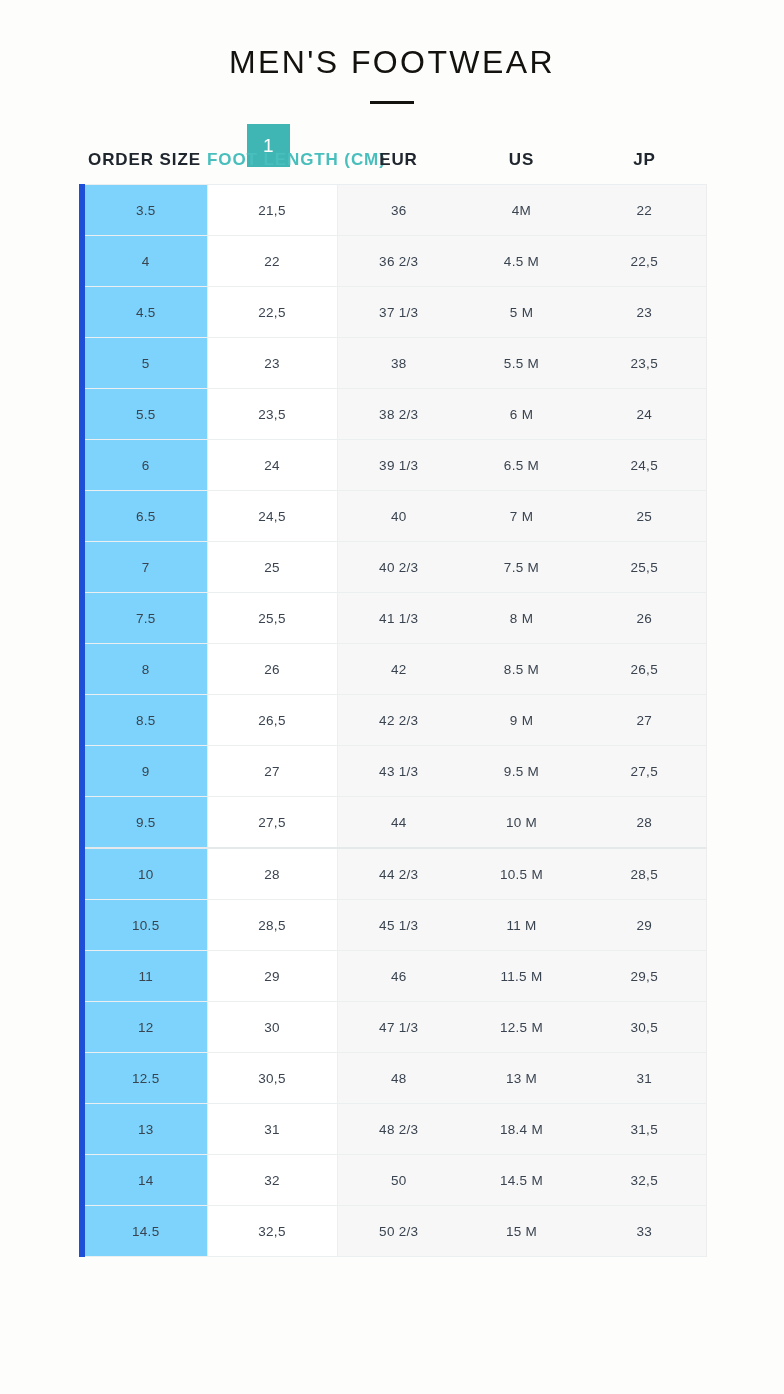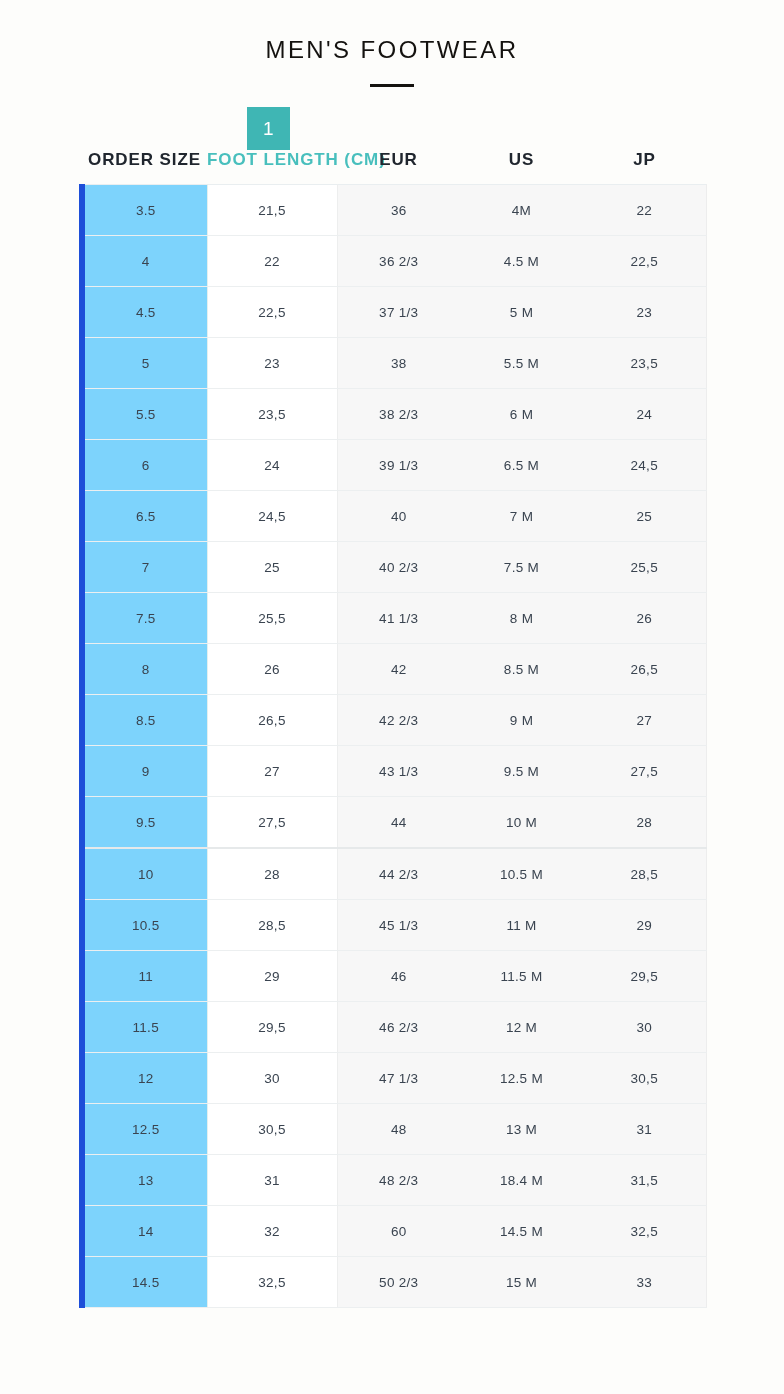--- a/index.html
+++ b/index.html
@@ -22,22 +22,22 @@
     height: 1394px;
     box-sizing: border-box;
   }
 
   
   .title-block {
     padding-top: 28px;
     text-align: center;
   }
   .chart-title {
-    margin: 8px;
-    font-size: 24px;
+    margin: 16px;
+    font-size: 32px;
     font-weight: 400;
     letter-spacing: 2.4px;
     color: #14120f;
     font-family: "Liberation Sans", sans-serif;
   }
   .title-rule {
     width: 44px;
     height: 3px;
     background: #14120f;
     margin: 20px auto 0 auto;
@@ -274,27 +274,20 @@
             <td class="cell-jp">29</td>
           </tr>
           <tr>
             <td class="cell-order">11</td>
             <td class="cell-foot">29</td>
             <td class="cell-eur">46</td>
             <td class="cell-us">11.5 M</td>
             <td class="cell-jp">29,5</td>
           </tr>
           <tr>
-            <td class="cell-order">11.5</td>
-            <td class="cell-foot">29,5</td>
-            <td class="cell-eur">46 2/3</td>
-            <td class="cell-us">12 M</td>
-            <td class="cell-jp">30</td>
-          </tr>
-          <tr>
             <td class="cell-order">12</td>
             <td class="cell-foot">30</td>
             <td class="cell-eur">47 1/3</td>
             <td class="cell-us">12.5 M</td>
             <td class="cell-jp">30,5</td>
           </tr>
           <tr>
             <td class="cell-order">12.5</td>
             <td class="cell-foot">30,5</td>
             <td class="cell-eur">48</td>
@@ -304,21 +297,21 @@
           <tr>
             <td class="cell-order">13</td>
             <td class="cell-foot">31</td>
             <td class="cell-eur">48 2/3</td>
             <td class="cell-us">18.4 M</td>
             <td class="cell-jp">31,5</td>
           </tr>
           <tr>
             <td class="cell-order">14</td>
             <td class="cell-foot">32</td>
-            <td class="cell-eur">60</td>
+            <td class="cell-eur">50</td>
             <td class="cell-us">14.5 M</td>
             <td class="cell-jp">32,5</td>
           </tr>
           <tr>
             <td class="cell-order">14.5</td>
             <td class="cell-foot">32,5</td>
             <td class="cell-eur">50 2/3</td>
             <td class="cell-us">15 M</td>
             <td class="cell-jp">33</td>
           </tr>

